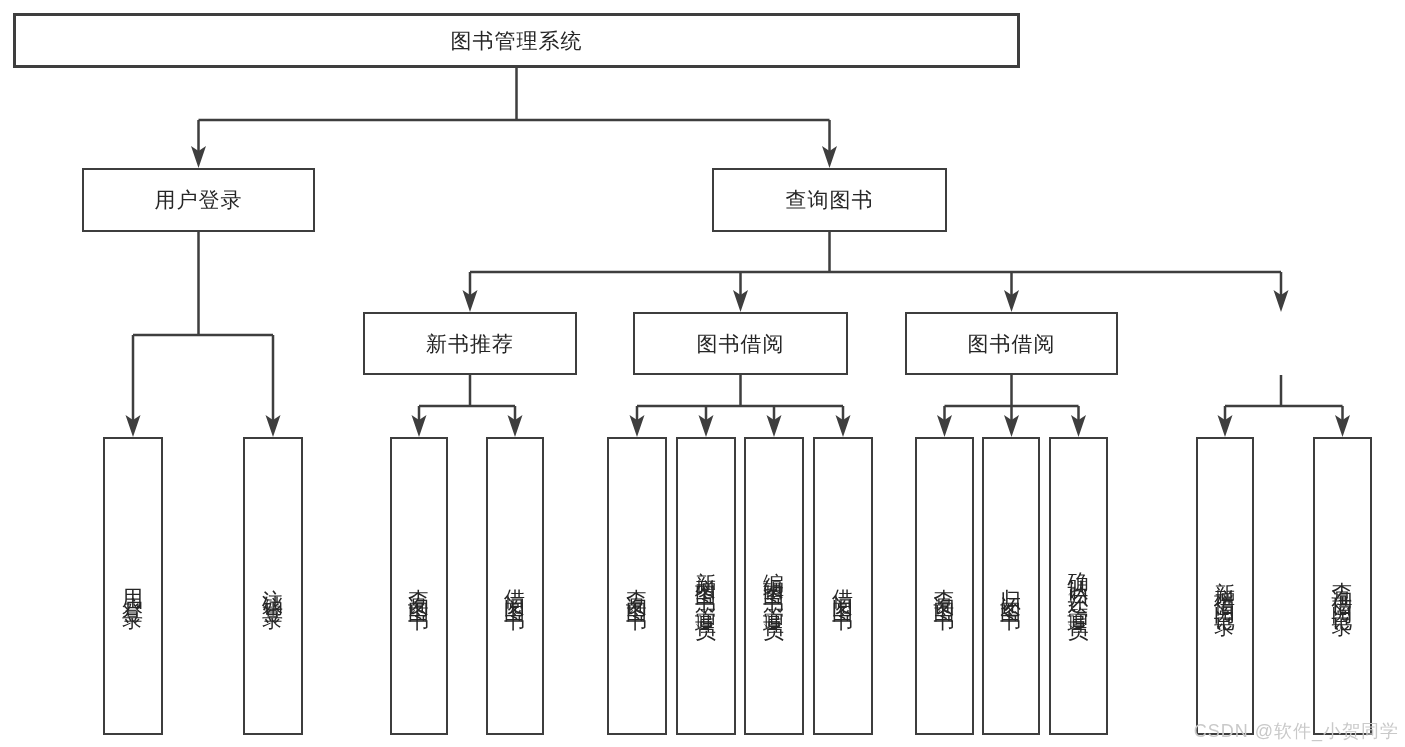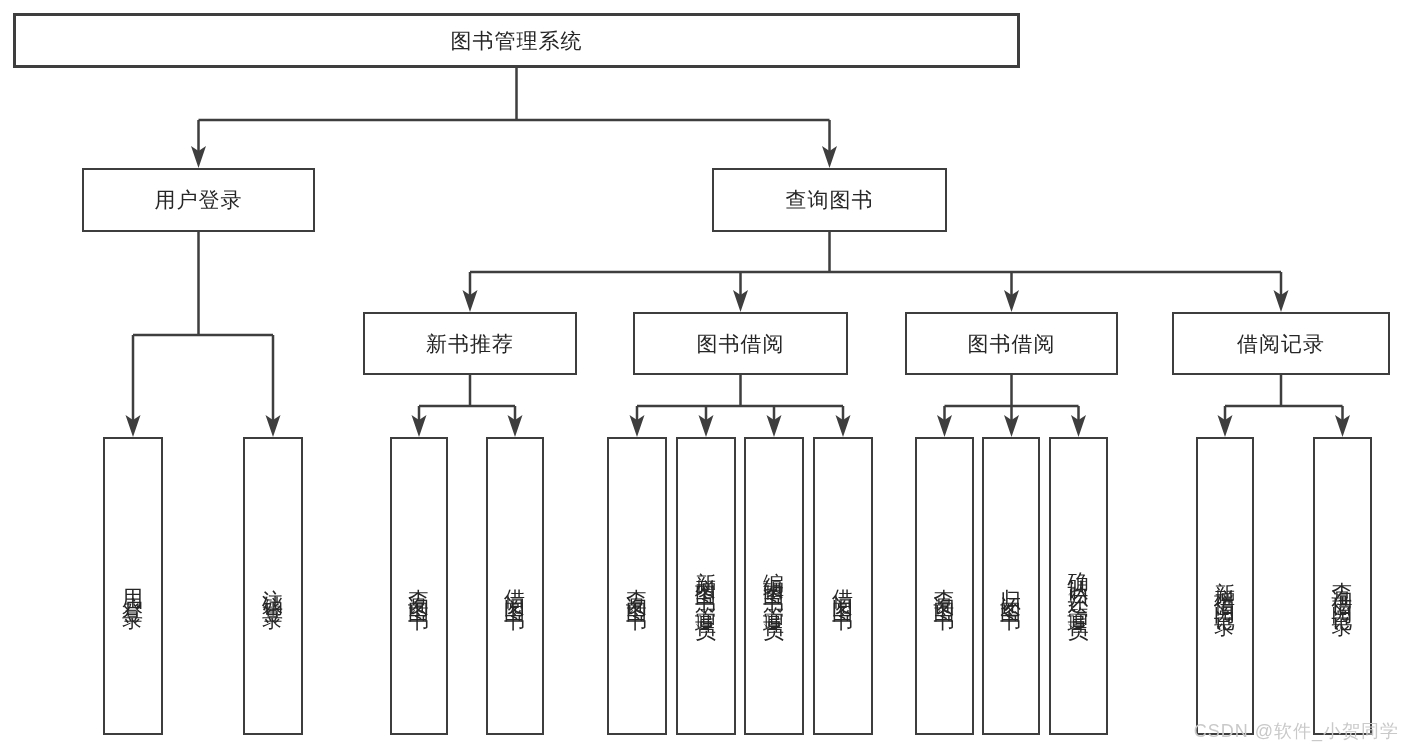--- a/index.html
+++ b/index.html
@@ -51,23 +51,20 @@
 
   <div class="node" style="left:363px;top:312px;width:214px;height:63px">
     <span>新书推荐</span>
   </div>
   <div class="node" style="left:633px;top:312px;width:215px;height:63px">
     <span>图书借阅</span>
   </div>
   <div class="node" style="left:905px;top:312px;width:213px;height:63px">
     <span>图书借阅</span>
   </div>
-  <div class="node" style="left:1172px;top:312px;width:218px;height:63px">
-    <span>借阅记录</span>
-  </div>
 
   <div class="node leaf" style="left:103px;width:60px">
     <span>用户登录</span>
   </div>
   <div class="node leaf" style="left:243px;width:60px">
     <span>注销登录</span>
   </div>
 
   <div class="node leaf" style="left:390px;width:58px">
     <span>查询图书</span>

